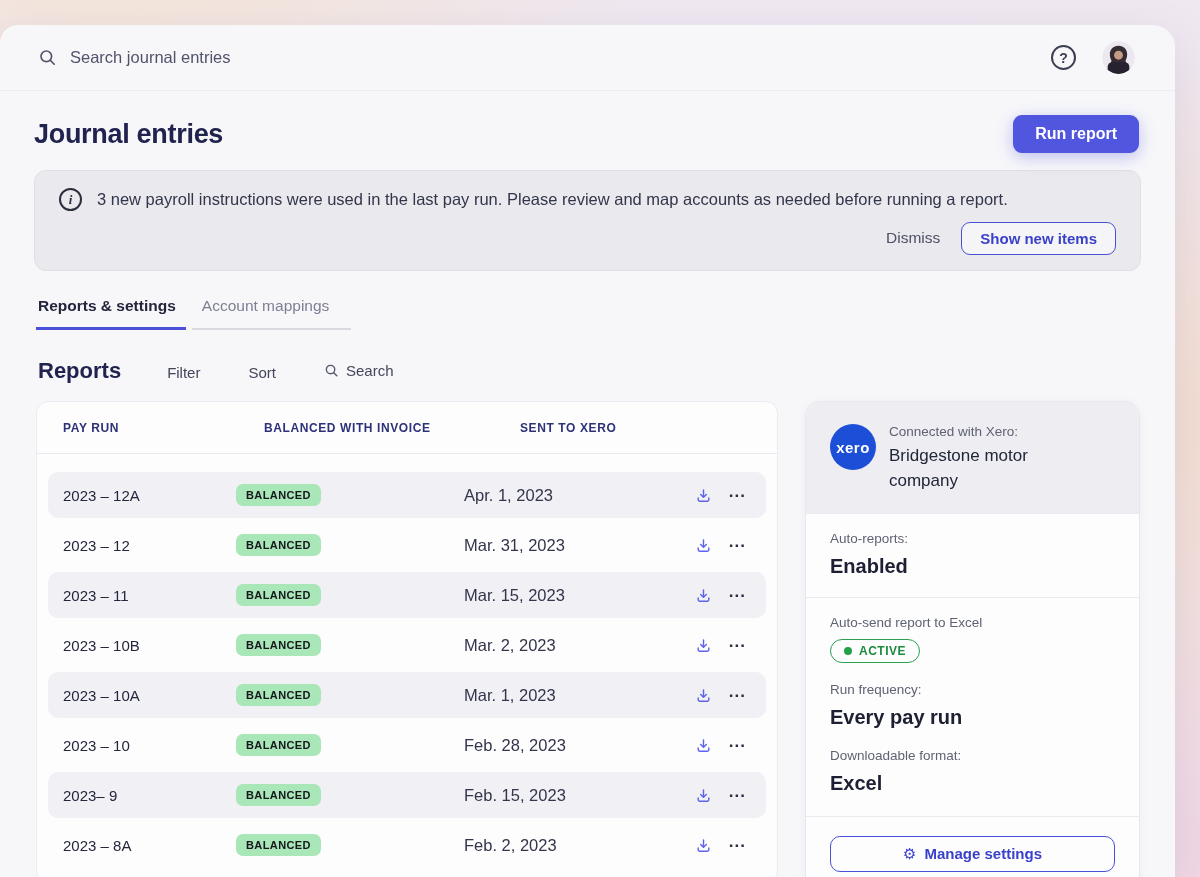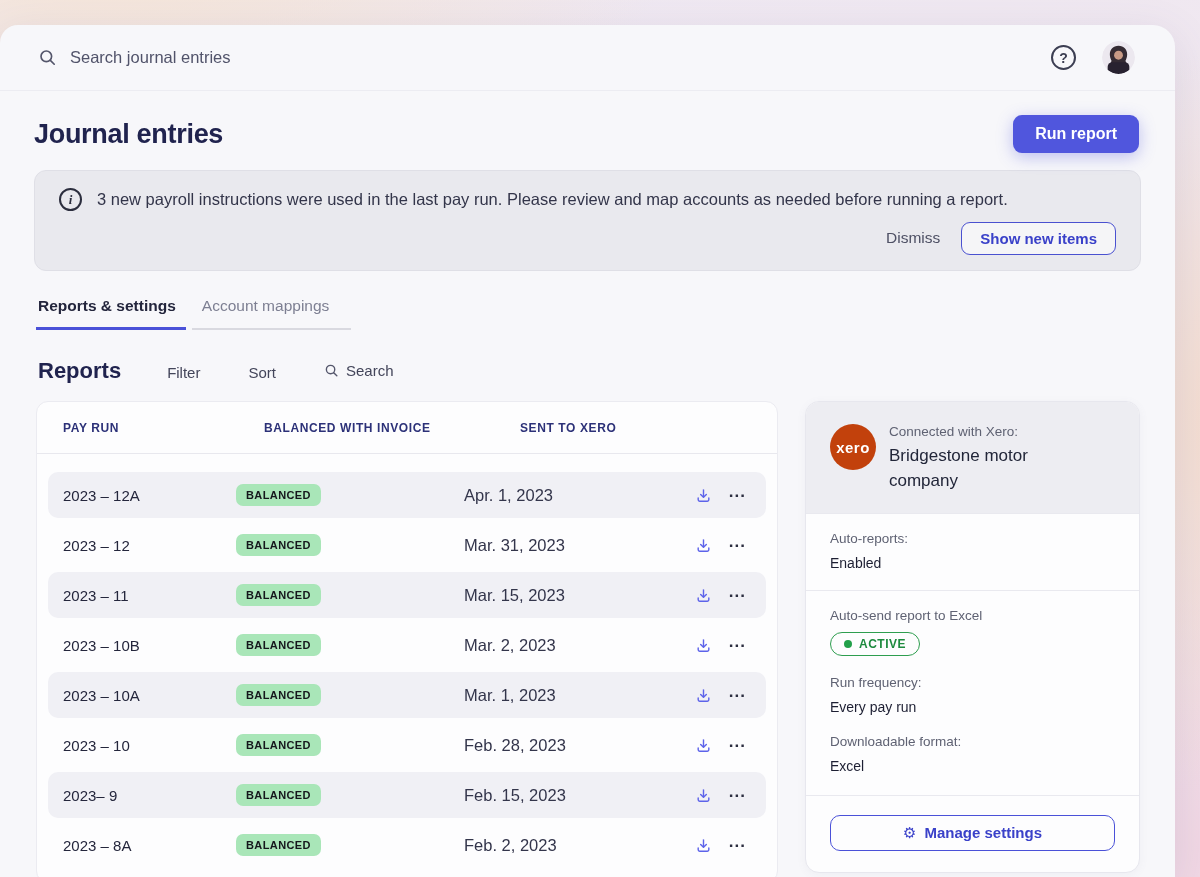--- a/index.html
+++ b/index.html
@@ -84,28 +84,28 @@
   .cell.date { flex:1; font-size:16.5px; color:#33354b; }
   .cell.actions { display:flex; align-items:center; gap:17px; }
   .dl-ic { color:#5d63ea; display:flex; cursor:pointer; }
   .more-ic { color:#2c2e40; font-size:17px; font-weight:700; letter-spacing:1px;
              cursor:pointer; line-height:10px; padding-bottom:6px; }
   
   .side-panel { width:335px; background:#fdfdfe; border:1px solid #e7e7ee; border-radius:14px;
                 box-shadow:0 2px 10px rgba(100,95,130,.06); }
   .panel-header { background:#ededf2; border-radius:13px 13px 0 0; padding:22px 24px 20px;
                   display:flex; gap:13px; }
-  .xero-logo { width:46px; height:46px; border-radius:50%; background:#c2410c; color:#fff;
+  .xero-logo { width:46px; height:46px; border-radius:50%; background:#1d4ed8; color:#fff;
                display:flex; align-items:center; justify-content:center; flex:none;
                font:600 15px "Liberation Sans","DejaVu Sans",sans-serif; letter-spacing:.5px; }
   .ph-label { font-size:13.5px; color:#5f6273; margin-bottom:4px; }
   .ph-name { font-size:17px; color:#222639; line-height:25px; max-width:170px; }
   .panel-section { padding:17px 24px 19px; border-top:1px solid #e9e9ef; }
   .p-label { font-size:13.5px; color:#5f6273; margin-bottom:9px; }
-  .p-value { font-size:14px; color:#1d1f33; }
+  .p-value { font-size:20px; color:#1d1f33;font-weight:bold; }
   .p-group { margin-bottom:19px; }
   .p-group:last-child { margin-bottom:2px; }
   .active-badge { display:inline-flex; align-items:center; gap:7px; border:1.5px solid #2e9e4f;
                   border-radius:999px; padding:4px 13px; font-size:12px; font-weight:700;
                   letter-spacing:.5px; color:#1d8a3e; }
   .active-dot { width:8px; height:8px; border-radius:50%; background:#22a04a; }
   .panel-footer { border-top:1px solid #e9e9ef; padding:19px 24px 21px; }
   .manage-btn { width:100%; background:transparent; border:1.5px solid #4a51d8; color:#3a41c9;
                 font:600 15px "Liberation Sans","DejaVu Sans",sans-serif; border-radius:10px;
                 padding:8px 0 9px; cursor:pointer; display:flex; align-items:center;

